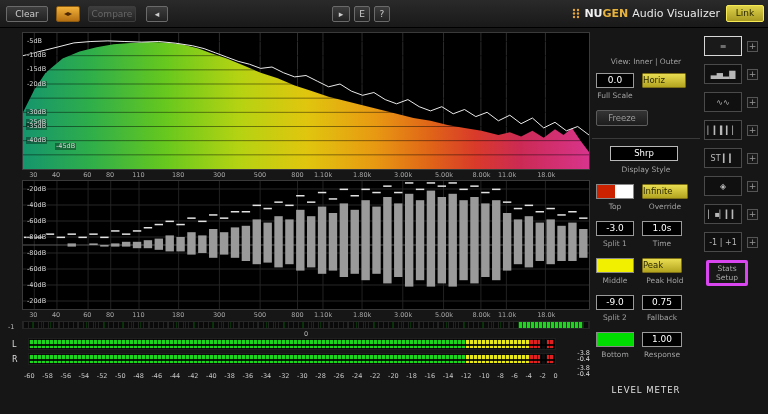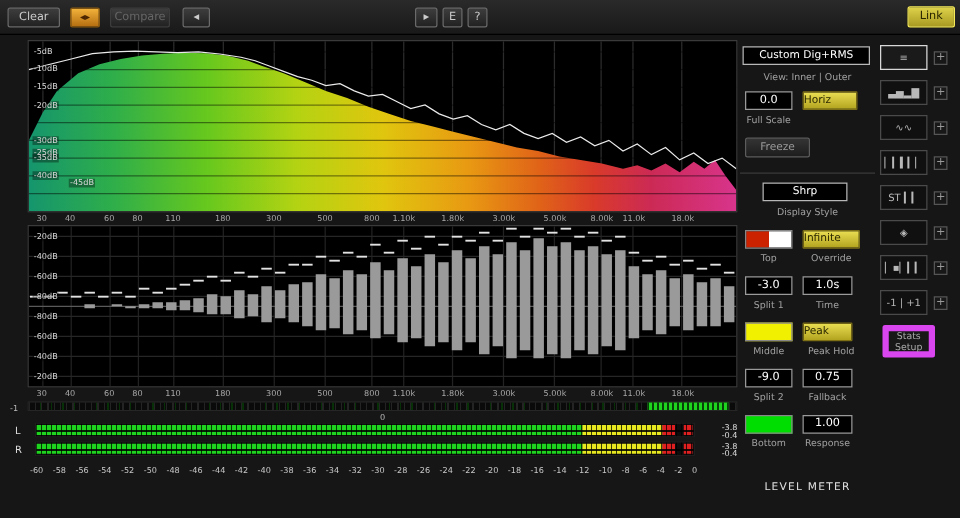--- a/index.html
+++ b/index.html
@@ -49,21 +49,21 @@
   .mrow{position:absolute;left:0;width:100%;height:12px;}
   .mlab{position:absolute;left:2px;top:2px;font-size:8px;color:#ddd;}
   .mbar{position:absolute;left:18px;top:0;width:528px;height:12px;background:#0d0d0d;border:1px solid #1e1e1e;}
   .seg{position:absolute;top:1px;bottom:1px;}
   .seg-green{background:#1ed41e;}
   .seg-yellow{background:#e8e820;}
   .seg-red{background:#e02020;}
   .led{position:absolute;left:0;top:0;right:0;bottom:0;
        background-image:repeating-linear-gradient(90deg,rgba(0,0,0,.75) 0 1px,transparent 1px 4px),
                         linear-gradient(transparent 0 5px,rgba(0,0,0,.85) 5px 7px,transparent 7px 100%);}
-  .mread{position:absolute;left:552px;top:1px;width:28px;font-size:6.5px;line-height:6px;
+  .mread{position:absolute;left:552px;top:12px;width:28px;font-size:6.5px;line-height:6px;
          text-align:right;color:#ddd;}
   .mscale{position:absolute;left:24px;top:372px;width:534px;display:flex;
           justify-content:space-between;font-size:6.5px;color:#c8c8c8;}
   
   .rpanel{position:absolute;left:592px;top:32px;width:108px;height:374px;}
   .rpanel>div{position:absolute;}
   .dropdown{height:15px;background:#000;border:1px solid #b8b8b8;color:#fff;font-size:8.5px;
             text-align:center;line-height:13px;cursor:pointer;}
   .dropdown.wide{left:2px;width:102px;}
   .valbox{height:15px;background:#000;border:1px solid #9a9a9a;color:#fff;font-size:9px;
@@ -79,39 +79,52 @@
   .rp-title{left:0;width:100%;text-align:center;font-size:8.5px;letter-spacing:1px;color:#e0e0e0;}
   
   .modes{position:absolute;left:704px;top:32px;width:62px;}
   .mode-row{height:28px;display:flex;align-items:center;}
   .mode-btn{width:38px;height:20px;background:#101010;border:1px solid #4a4a4a;display:flex;
             align-items:center;justify-content:center;color:#b8b8b8;font-size:8px;cursor:pointer;
             overflow:hidden;white-space:nowrap;}
   .mode-btn.sel{border-color:#d8d8d8;background:#1a1a1a;}
   .plus{width:11px;height:11px;margin-left:5px;border:1px solid #555;color:#999;font-size:9px;
         line-height:9px;text-align:center;cursor:pointer;background:#181818;}
-  .stats{position:absolute;left:706px;top:260px;width:42px;height:26px;border:5px solid #d946ef;
+  .stats{position:absolute;left:706px;top:260px;width:42px;height:26px;border:3px solid #d946ef;
          border-radius:2px;background:#181818;color:#a8a8a8;font-size:7.5px;line-height:9px;
          display:flex;align-items:center;justify-content:center;text-align:center;cursor:pointer;}
 </style>
 </head>
 <body>
 
 <div class="app">
 
   <div class="toolbar">
     <div class="tbtn" style="left:6px;width:42px">Clear</div>
     <div class="tbtn swap" style="left:56px;width:24px">
       <span>◂▸</span>
     </div>
     <div class="tbtn dim" style="left:88px;width:48px">Compare</div>
     <div class="tbtn" style="left:146px;width:22px">◂</div>
     <div class="tbtn" style="left:332px;width:18px">▸</div>
     <div class="tbtn" style="left:354px;width:16px">E</div>
     <div class="tbtn" style="left:374px;width:16px">?</div>
+    <div class="brand">
+      <svg width="8" height="11" viewBox="0 0 8 11">
+        <circle cx="2" cy="2" r="1.2" fill="#e8a838"></circle>
+          <circle cx="6" cy="2" r="1.2" fill="#e8a838"></circle>
+        <circle cx="2" cy="5.5" r="1.2" fill="#e8a838"></circle>
+          <circle cx="6" cy="5.5" r="1.2" fill="#e8a838"></circle>
+        <circle cx="2" cy="9" r="1.2" fill="#e8a838"></circle>
+          <circle cx="6" cy="9" r="1.2" fill="#e8a838"></circle>
+      </svg>
+      <span>
+        <span class="nu">NU</span><span class="gen">GEN</span><span class="rest">Audio Visualizer</span>
+      </span>
+    </div>
     <div class="linkbtn">Link</div>
   </div>
 
   <div class="panel spectrum">
     <div class="plot" id="spectrum-plot"><svg width="100%" height="100%" viewBox="0 0 566 136" preserveAspectRatio="none">
           <defs>
             <linearGradient id="specgrad" x1="0" y1="0" x2="1" y2="0">
               <stop offset="0%" stop-color="#15956d"></stop>
               <stop offset="12%" stop-color="#2fae4a"></stop>
               <stop offset="25%" stop-color="#66c81e"></stop>
@@ -404,21 +417,20 @@
       <span>-12</span>
       <span>-10</span>
       <span>-8</span>
       <span>-6</span>
       <span>-4</span>
       <span>-2</span>
       <span>0</span>
     </div>
 
   <div class="rpanel">
-    <div class="dropdown wide" style="top:5px">Custom Dig+RMS</div>
     <div class="rp-label center" style="top:25px">View: Inner | Outer</div>
 
     <div class="valbox" style="top:41px;left:4px;width:38px">0.0</div>
     <div class="ybtn" style="top:41px;left:50px;width:44px">Horiz</div>
     <div class="rp-label" style="top:59px;left:4px;width:38px">Full Scale</div>
 
     <div class="gbtn" style="top:78px;left:4px;width:52px">Freeze</div>
 
     <div class="divider" style="top:106px"></div>
 

